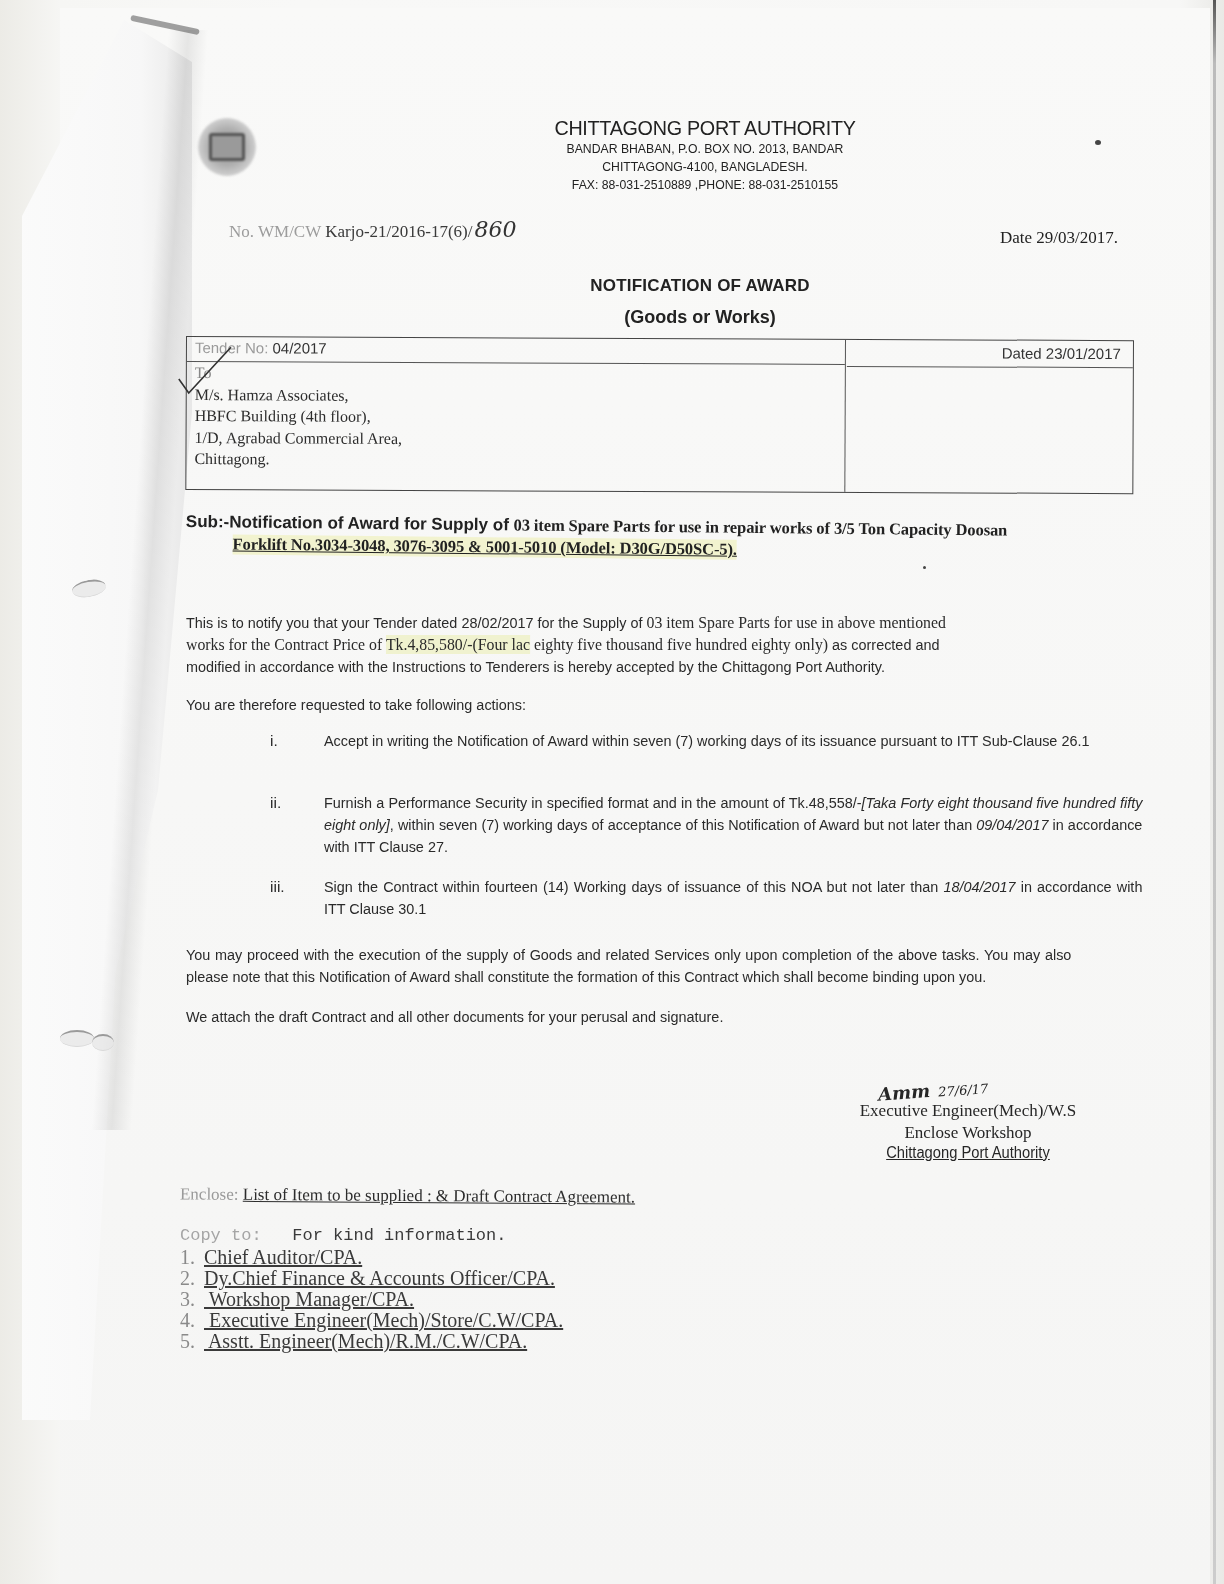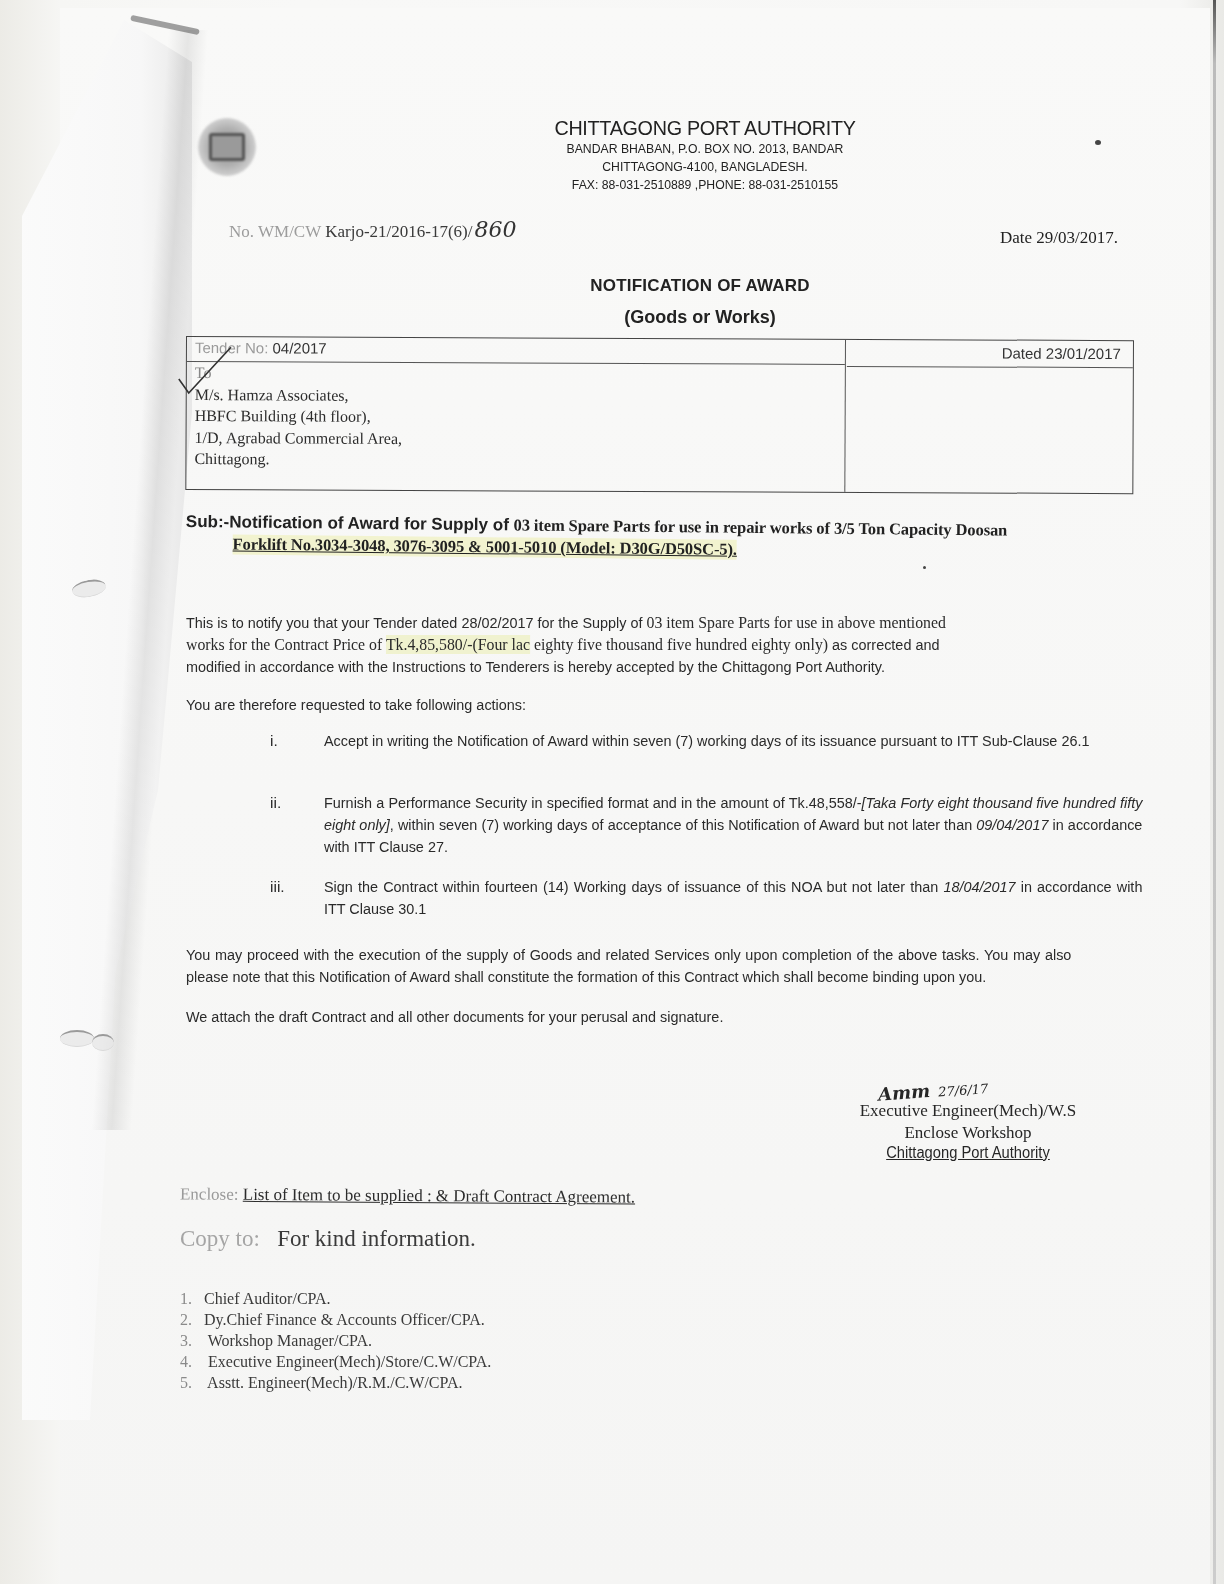--- a/index.html
+++ b/index.html
@@ -143,23 +143,23 @@
     }
     .sig-date { font-weight: normal; font-size: 13px; margin-left: 8px; }
     .sig-title { font-size: 17px; line-height: 22px; }
     .sig-org { font-family: "Liberation Sans", sans-serif; font-size: 16px; text-decoration: underline; transform: scaleX(0.92); }
 
     .enclose {
       position: absolute; left: 180px; top: 1186px; font-size: 17px; color: #2c2c2c; transform: rotate(0.4deg);
     }
     .enclose .lbl { color: #9a9a9a; }
     .enclose .val { text-decoration: underline; }
-    .copyto { position: absolute; left: 180px; top: 1226px; font-size: 23px; color: #3a3a3a; }
+    .copyto { position: absolute; left: 180px; top: 1226px; font-size: 17px; color: #3a3a3a; font-family: Liberation Mono, monospace; }
     .copyto .lbl { color: #a5a5a5; }
-    .cc-list { position: absolute; left: 180px; top: 1288px; font-size: 16px; color: #3a3a3a; line-height: 21px; }
+    .cc-list { position: absolute; left: 180px; top: 1247px; font-size: 20px; color: #3a3a3a; line-height: 21px; text-decoration: underline; }
     .cc-item { white-space: nowrap; }
     .cc-num { display: inline-block; width: 24px; color: #8a8a8a; }
 
     .speck { position: absolute; width: 4px; height: 4px; border-radius: 50%; background: #444; }
   </style>
 </head>
 <body>
 
 <div class="scan-bg"></div>
 <div class="paper"></div>

